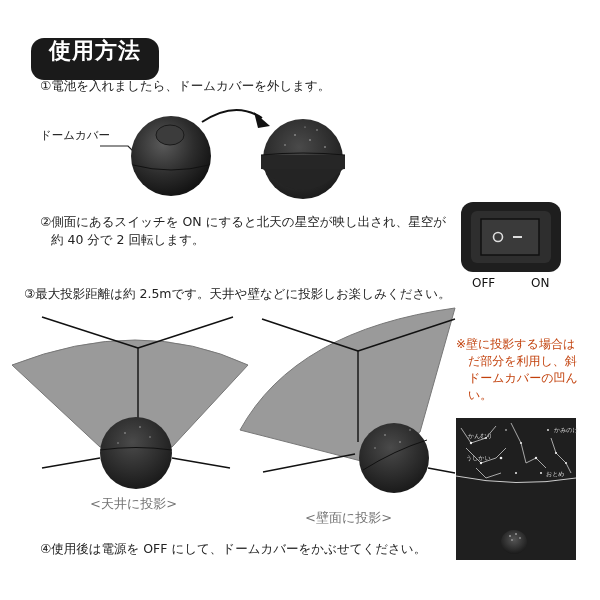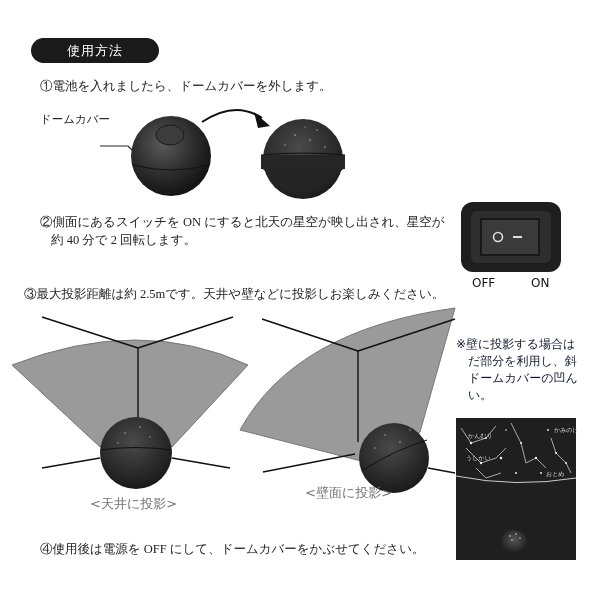--- a/index.html
+++ b/index.html
@@ -1,33 +1,33 @@
 <!DOCTYPE html>
 <html><head>
 <meta charset="utf-8">
 <style>
   html,body{margin:0;padding:0;background:#fff;}
   body{width:600px;height:600px;position:relative;overflow:hidden;font-family:"DejaVu Sans","Liberation Sans",sans-serif;color:#222;}
   .abs{position:absolute;}
-  .header-pill{left:31px;top:38px;width:128px;height:25px;background:#1a1a1a;border-radius:13px;color:#fff;font-weight:normal;font-size:13px;line-height:25px;text-align:center;letter-spacing:1px;}
-  .step{font-size:12.5px;line-height:18px;color:#222;white-space:nowrap;font-family:Liberation Serif, serif;}
+  .header-pill{left:31px;top:38px;width:128px;height:42px;background:#1a1a1a;border-radius:13px;color:#fff;font-weight:bold;font-size:22px;line-height:25px;text-align:center;letter-spacing:1px;}
+  .step{font-size:12.5px;line-height:18px;color:#222;white-space:nowrap;}
   .label{font-size:11.5px;color:#222;white-space:nowrap;}
-  .note{font-size:12px;line-height:17px;color:#0f172a;}
+  .note{font-size:12px;line-height:17px;color:#c2410c;}
   svg{position:absolute;overflow:visible;}
   .switch-lbl{font-weight:normal;font-size:12px;color:#111;}
   .caption{font-size:13px;color:#737373;white-space:nowrap;}
 </style>
 </head>
 <body>
 
 <div class="abs header-pill">使用方法</div>
 
 <div class="abs step" style="left:40px;top:77px;">①電池を入れましたら、ドームカバーを外します。</div>
 
-<div class="abs label" style="left:40px;top:112px;text-align:center;">ドームカバー</div>
+<div class="abs label" style="left:40px;top:128px;text-align:center;">ドームカバー</div>
 <svg width="600" height="600" style="left:0;top:0;">
   <polyline points="100,146 128,146 138,156" fill="none" stroke="#222" stroke-width="1.2"></polyline>
 </svg>
 
 <svg width="90" height="90" style="left:128px;top:113px;">
   <defs>
     <radialGradient id="g1" cx="40%" cy="35%" r="65%">
       <stop offset="0%" stop-color="#5a5a5a"></stop>
       <stop offset="60%" stop-color="#2c2c2c"></stop>
       <stop offset="100%" stop-color="#141414"></stop>
@@ -119,21 +119,21 @@
   <circle cx="159" cy="158" r="35" fill="url(#g4)"></circle>
   <path d="M128,170 Q160,150 192,140" fill="none" stroke="#111" stroke-width="1"></path>
   <g fill="#aaa">
       <circle cx="150" cy="135" r="0.8"></circle>
       <circle cx="165" cy="142" r="0.8"></circle>
       <circle cx="140" cy="148" r="0.7"></circle>
       <circle cx="175" cy="130" r="0.7"></circle>
     </g>
 </svg>
 
-<div class="abs caption" style="left:305px;top:484px;">&lt;壁面に投影&gt;</div>
+<div class="abs caption" style="left:305px;top:509px;">&lt;壁面に投影&gt;</div>
 
 <div class="abs note" style="left:456px;top:336px;">
   <div>※壁に投影する場合は</div>
   <div style="padding-left:12px;">だ部分を利用し、斜</div>
   <div style="padding-left:12px;">ドームカバーの凹ん</div>
   <div style="padding-left:12px;">い。</div>
 </div>
 
 <svg width="120" height="142" style="left:456px;top:418px;">
   <rect x="0" y="0" width="120" height="142" fill="#1f1f1f"></rect>

